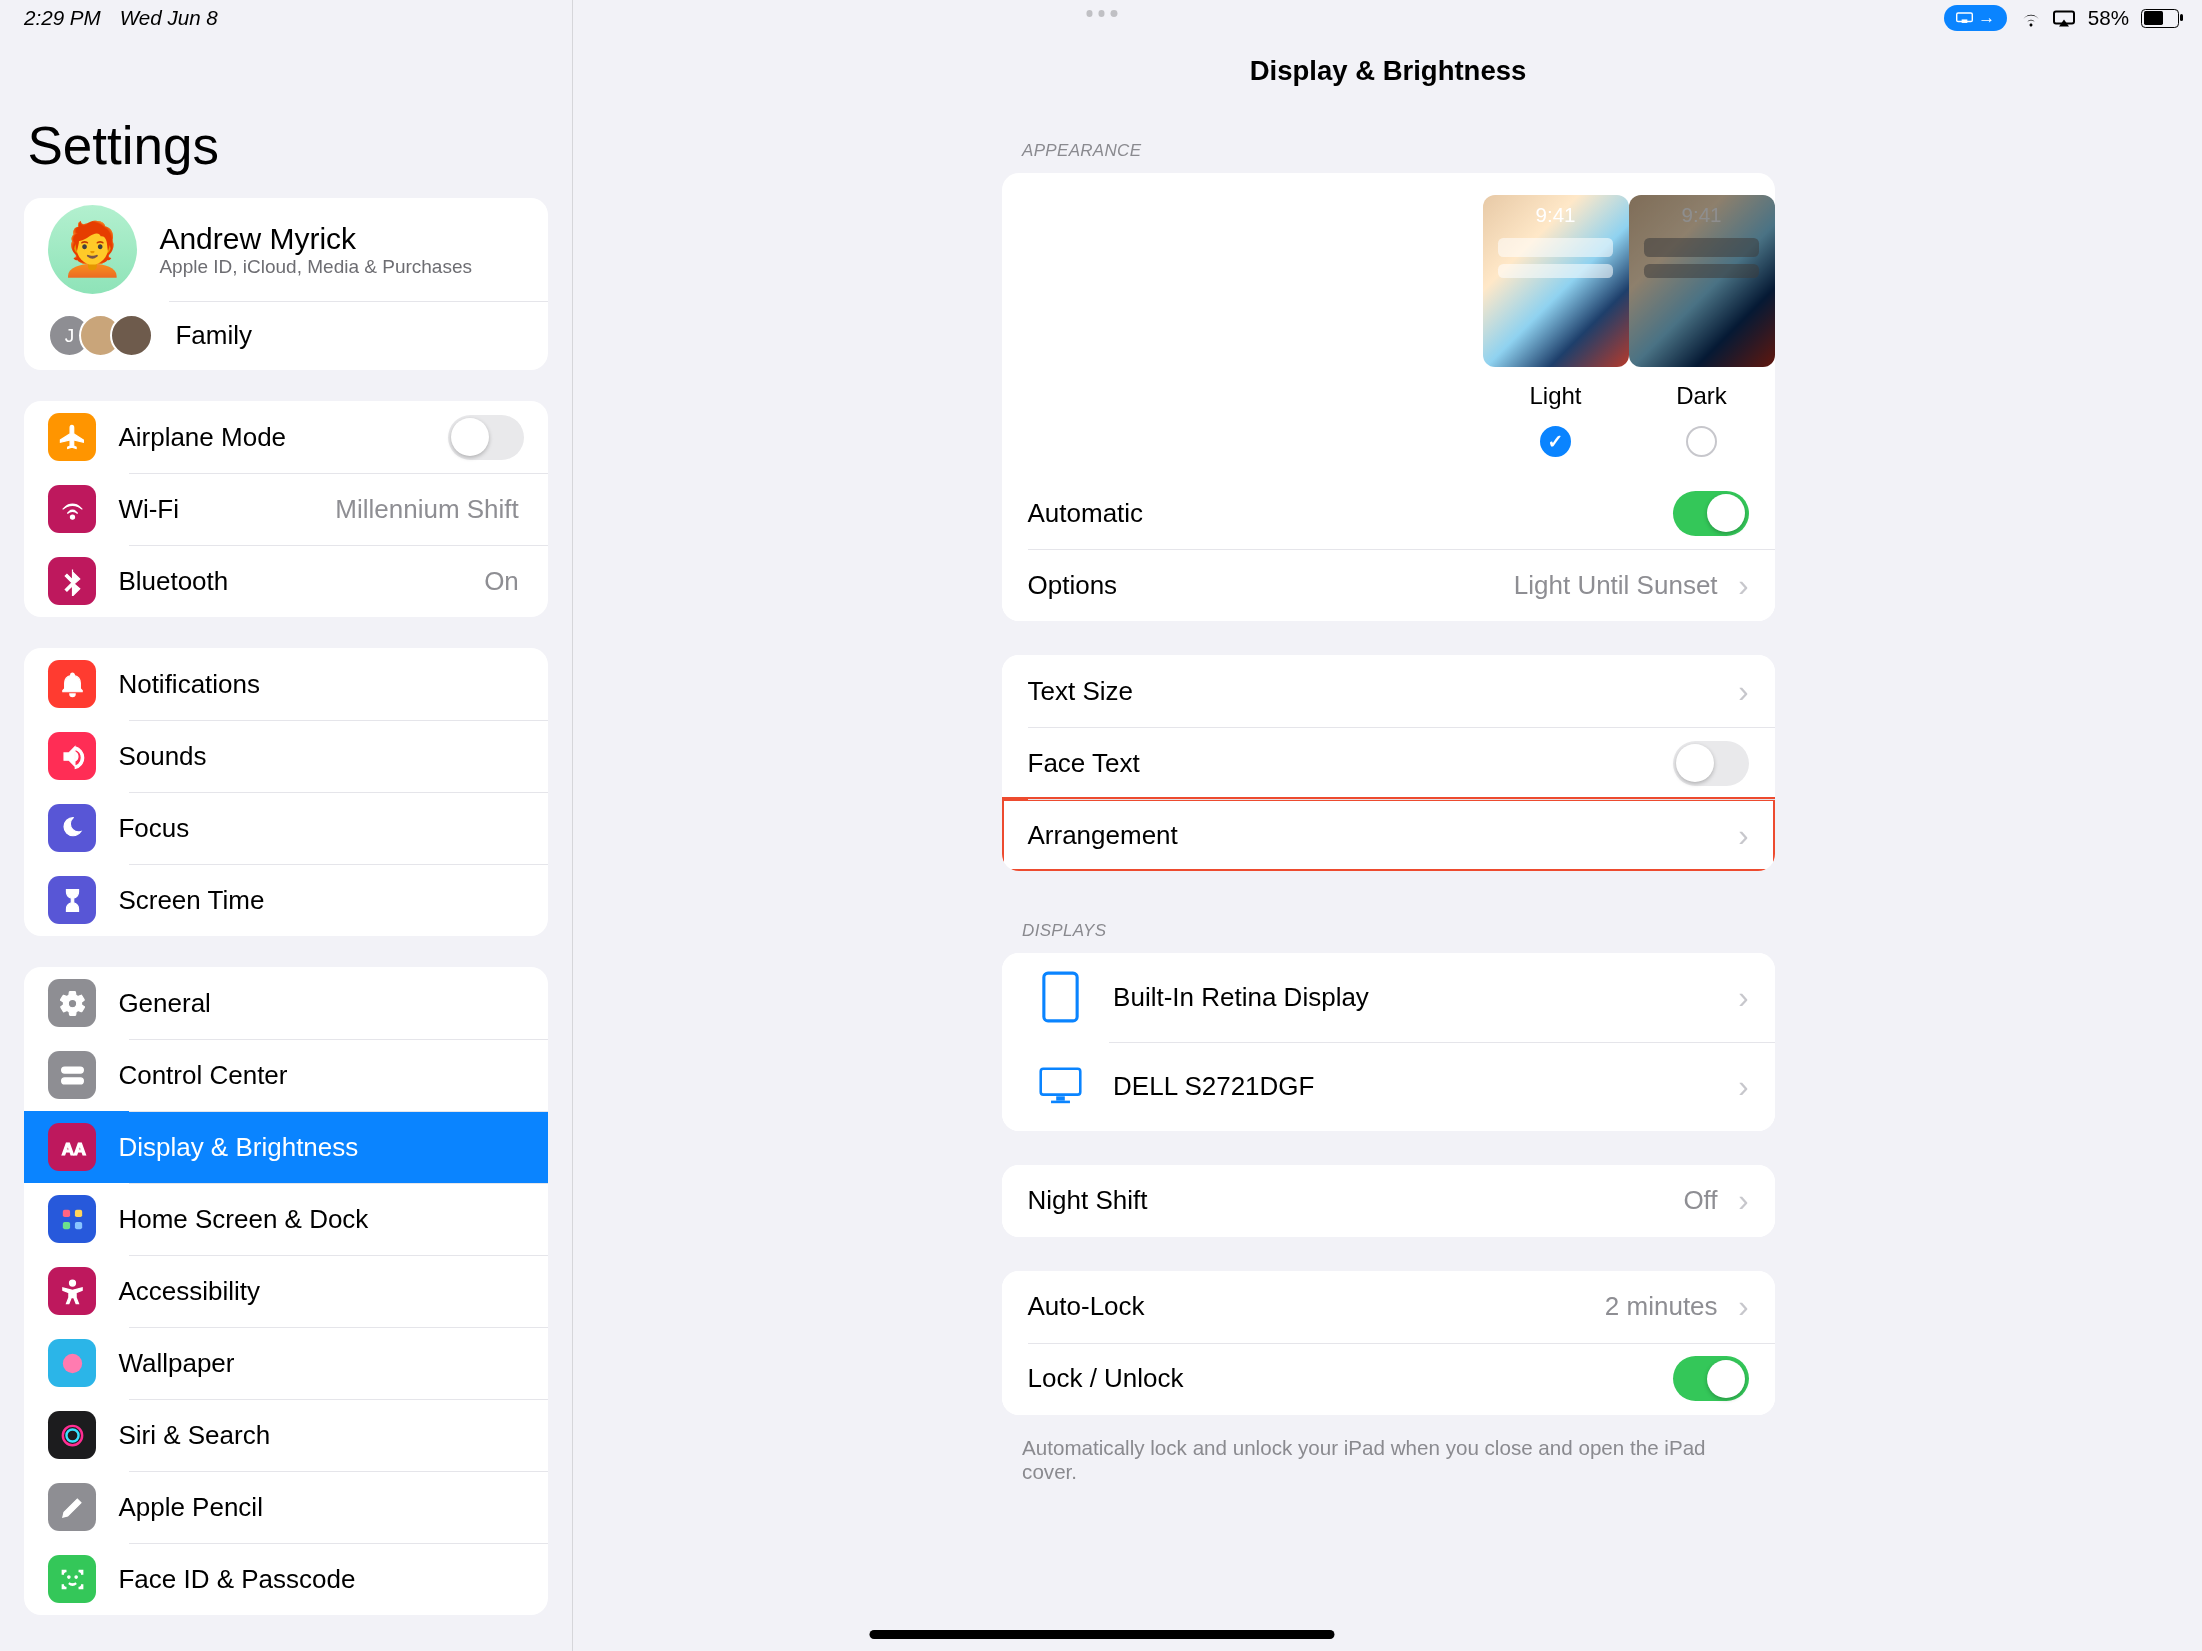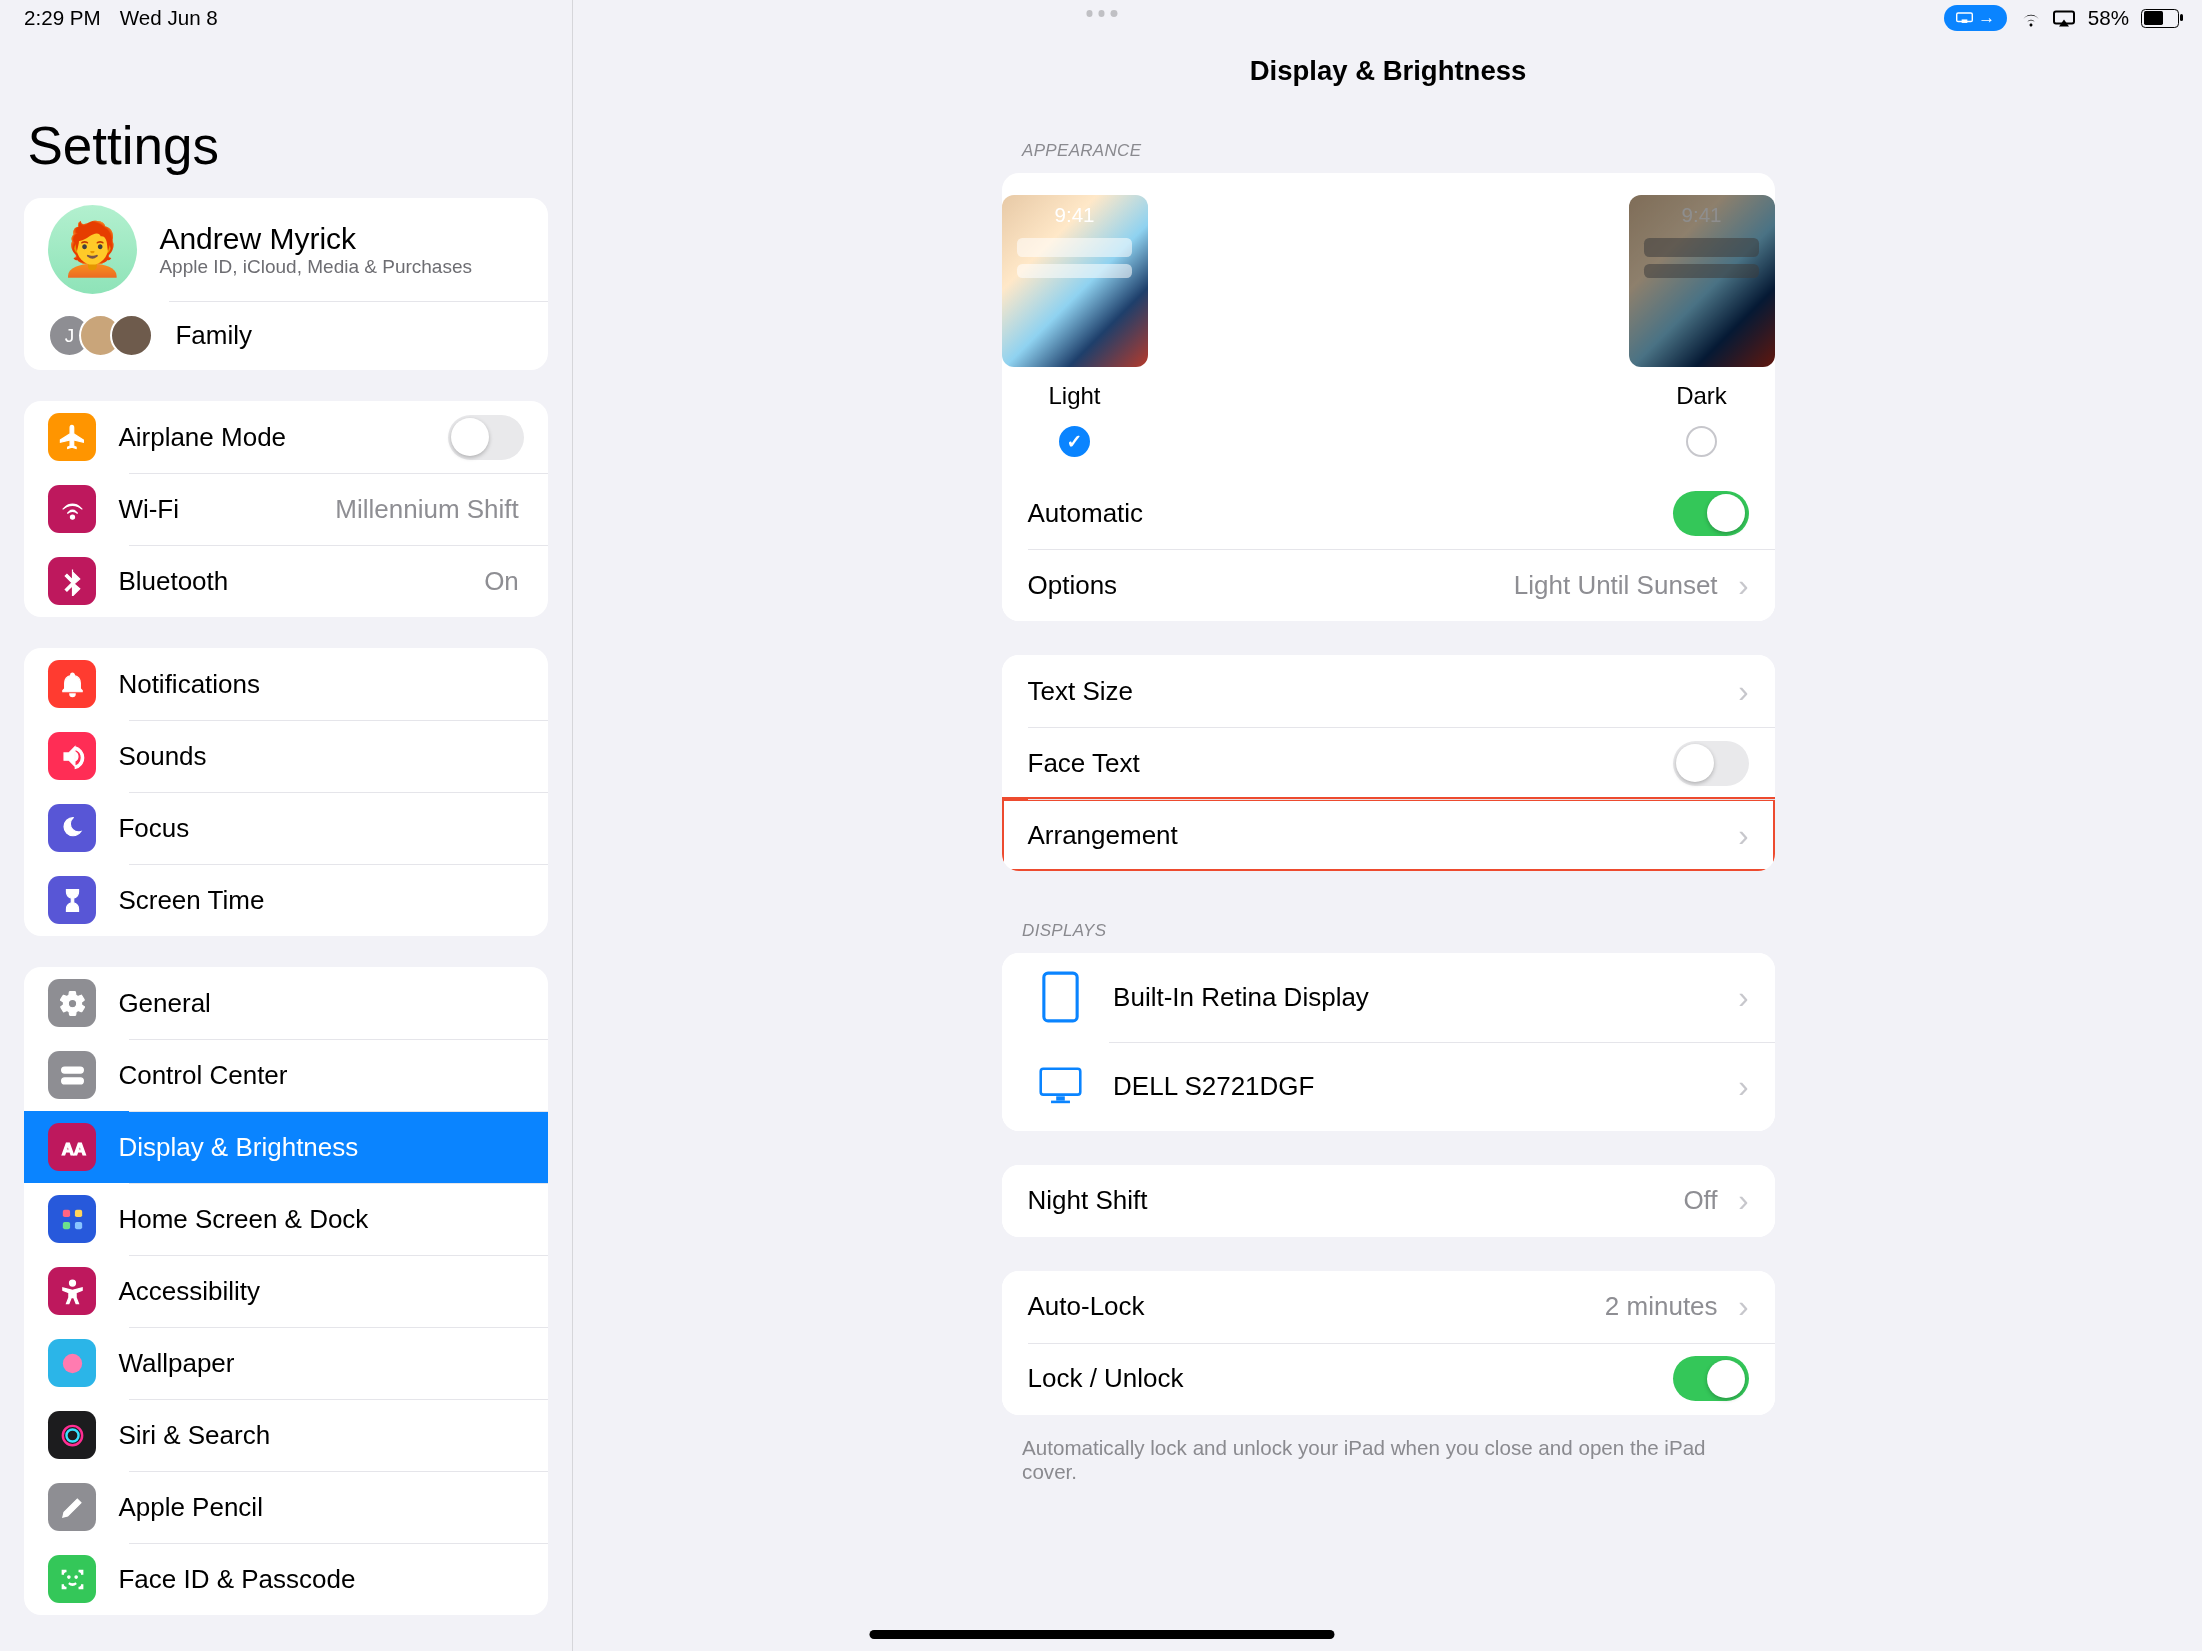--- a/index.html
+++ b/index.html
@@ -2,21 +2,21 @@
 <html style="font-size:13.8px"><head>
 <meta charset="utf-8">
 <style>
 * { box-sizing: border-box; margin: 0; padding: 0; font-family: -apple-system, "Helvetica Neue", Helvetica, Arial, sans-serif; }
 html, body { width: 2203px; height: 1651px; }
 body { background: #f2f2f7; }
 
 .screen { width: 100%; height: 100%; overflow: hidden; position: relative; border-radius: 31px; }
 
 .statusbar { position: absolute; top: 0; left: 0; right: 0; height: 36px; display: flex; align-items: center; justify-content: space-between; padding: 0 24px; font-size: 20.6px; font-weight: 500; }
-.statusbar .left { display: flex; gap: 19px; }
+.statusbar .left { display: flex; gap: 19px; font-style: italic; }
 .statusbar .right { display: flex; align-items: center; gap: 12px; }
 .indicator-dots { position: absolute; top: 10.3px; left: 50%; transform: translateX(-50%); display: flex; gap: 5.2px; }
 .indicator-dots span { width: 6.9px; height: 6.9px; border-radius: 50%; background: #c0c0c4; }
 .pill { background: #0a84ff; color: #fff; border-radius: 860px; padding: 2.6px 12px; display: flex; align-items: center; gap: 5.2px; font-size: 17px; }
 .pill svg { width: 17px; height: 12px; }
 .status-icons { display: flex; align-items: center; gap: 8.6px; font-size: 19px; }
 .battery { display: inline-block; width: 38px; height: 19px; border: 1.7px solid #000; border-radius: 4.3px; position: relative; }
 .battery::after { content: ""; position: absolute; right: -5.2px; top: 4.3px; width: 3.4px; height: 6.9px; background: #000; border-radius: 1.7px; }
 .battery .fill { position: absolute; left: 1.7px; top: 1.7px; bottom: 1.7px; width: 55%; background: #000; border-radius: 1.7px; }
 
@@ -57,21 +57,21 @@
 .page-title { text-align: center; font-size: 27.5px; font-weight: 600; margin-top: 17px; margin-bottom: 38px; }
 .section-header { font-size: 17px; color: #8a8a8f; text-transform: uppercase; padding: 15.5px 20.6px 12px; letter-spacing: 0.3px; font-style: italic; }
 .crow { display: flex; align-items: center; min-height: 72px; padding: 0 26px; gap: 20.6px; position: relative; background:#fff; }
 .ccard .crow + .crow::before { content: ""; position: absolute; left: 26px; right: 0; top: 0; height: 0.9px; background: #e5e5ea; }
 .ccard.icon-indent .crow + .crow::before { left: 107px; }
 .ccard { background: #fff; border-radius: 17px; overflow: hidden; margin-bottom: 34px; }
 .crow-label { font-size: 26px; color: #000; flex: 1; }
 .crow-value { font-size: 26px; color: #8e8e93; }
 .chev { color: #c7c7cc; font-size: 31px; line-height:1; }
 
-.appearance-box { display: flex; gap: 86px; justify-content: space-between; padding: 22.4px 0 20.6px; }
+.appearance-box { display: flex; justify-content: flex-end; padding: 22.4px 0 20.6px; }
 .ap-opt { display: flex; flex-direction: column; align-items: center; gap: 15.5px; }
 .ap-thumb { width: 146px; height: 172px; border-radius: 12px; background: linear-gradient(135deg,#e7c9a6 0%, #ffe8c8 30%, #8fd2f0 55%, #1e3f6b 75%, #b63a2b 100%); position: relative; overflow: hidden; }
 .ap-thumb.dark { filter: brightness(0.55) contrast(1.1); }
 .ap-thumb .clock { position: absolute; top: 8.6px; width: 100%; text-align: center; color: #fff; font-size: 20.6px; font-weight: 500; }
 .ap-thumb .notif { position: absolute; top: 43px; left: 15.5px; right: 15.5px; height: 19px; background: rgba(255,255,255,0.55); border-radius: 5.2px; }
 .ap-thumb .notif2 { top: 69px; height: 13.8px; }
 .ap-thumb.dark .notif { background: rgba(120,120,120,0.55); }
 .ap-label { font-size: 24px; }
 .ap-radio { width: 31px; height: 31px; border-radius: 50%; border: 2.6px solid #c7c7cc; }
 .ap-radio.checked { border-color: #0a84ff; background: #0a84ff; display:flex;align-items:center;justify-content:center;}

